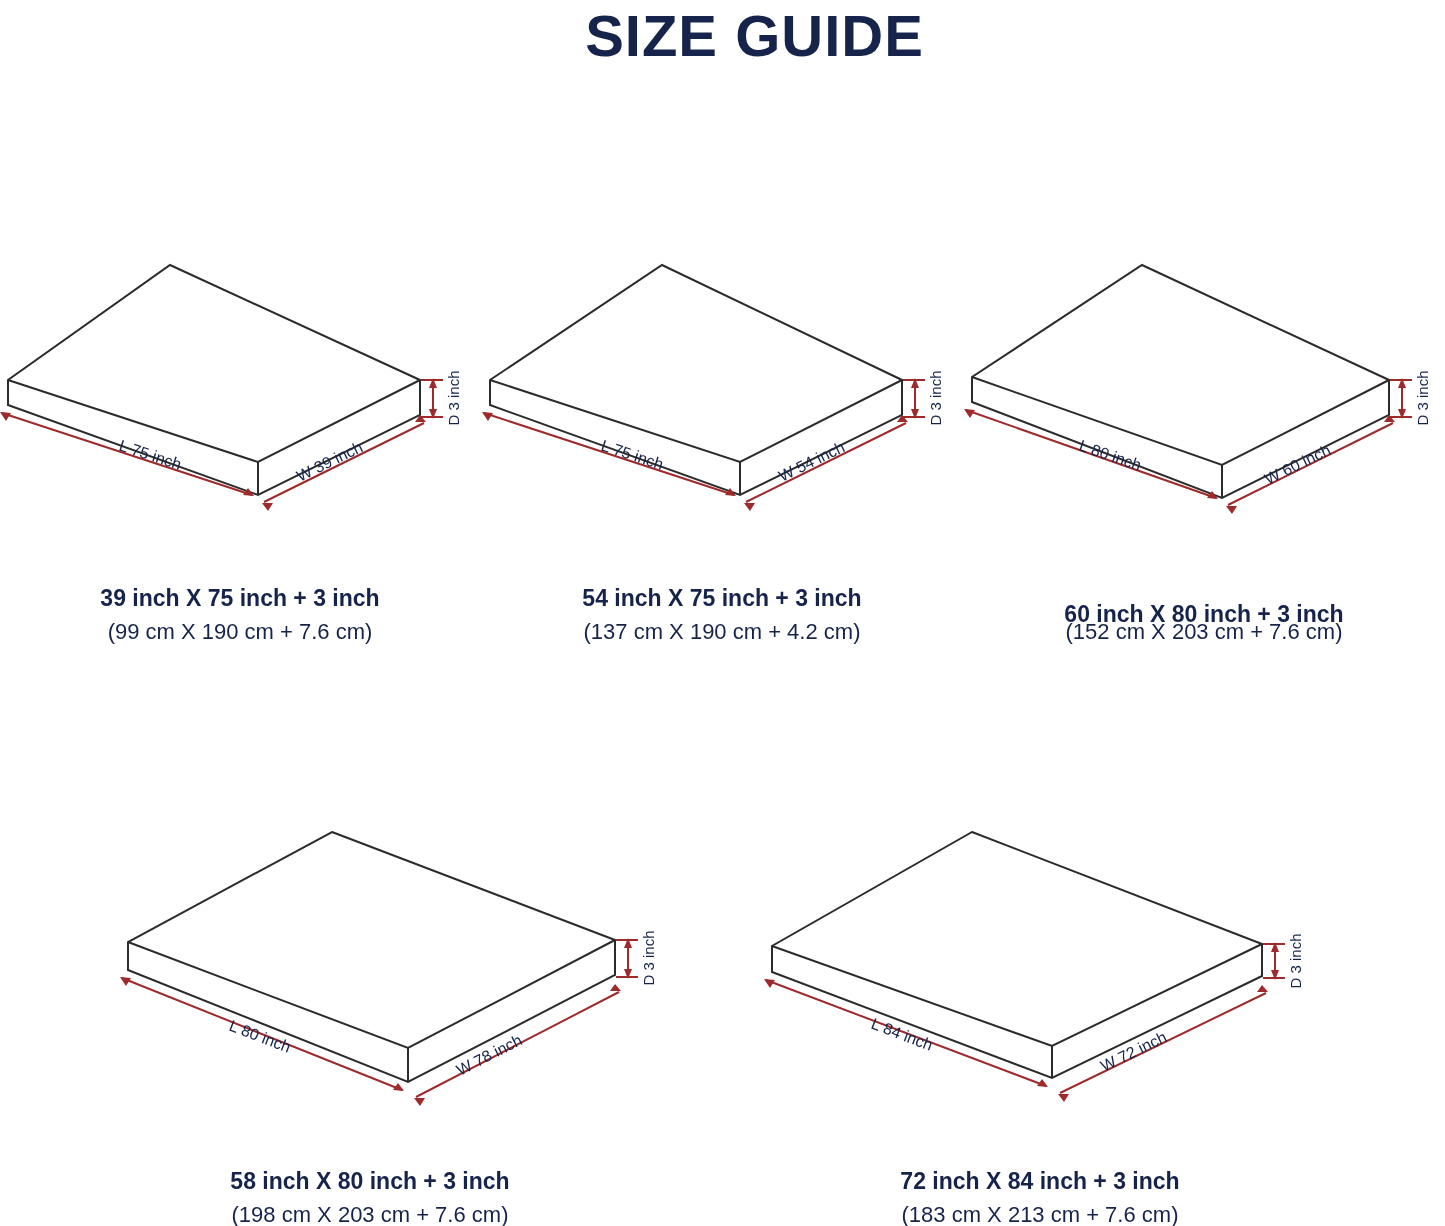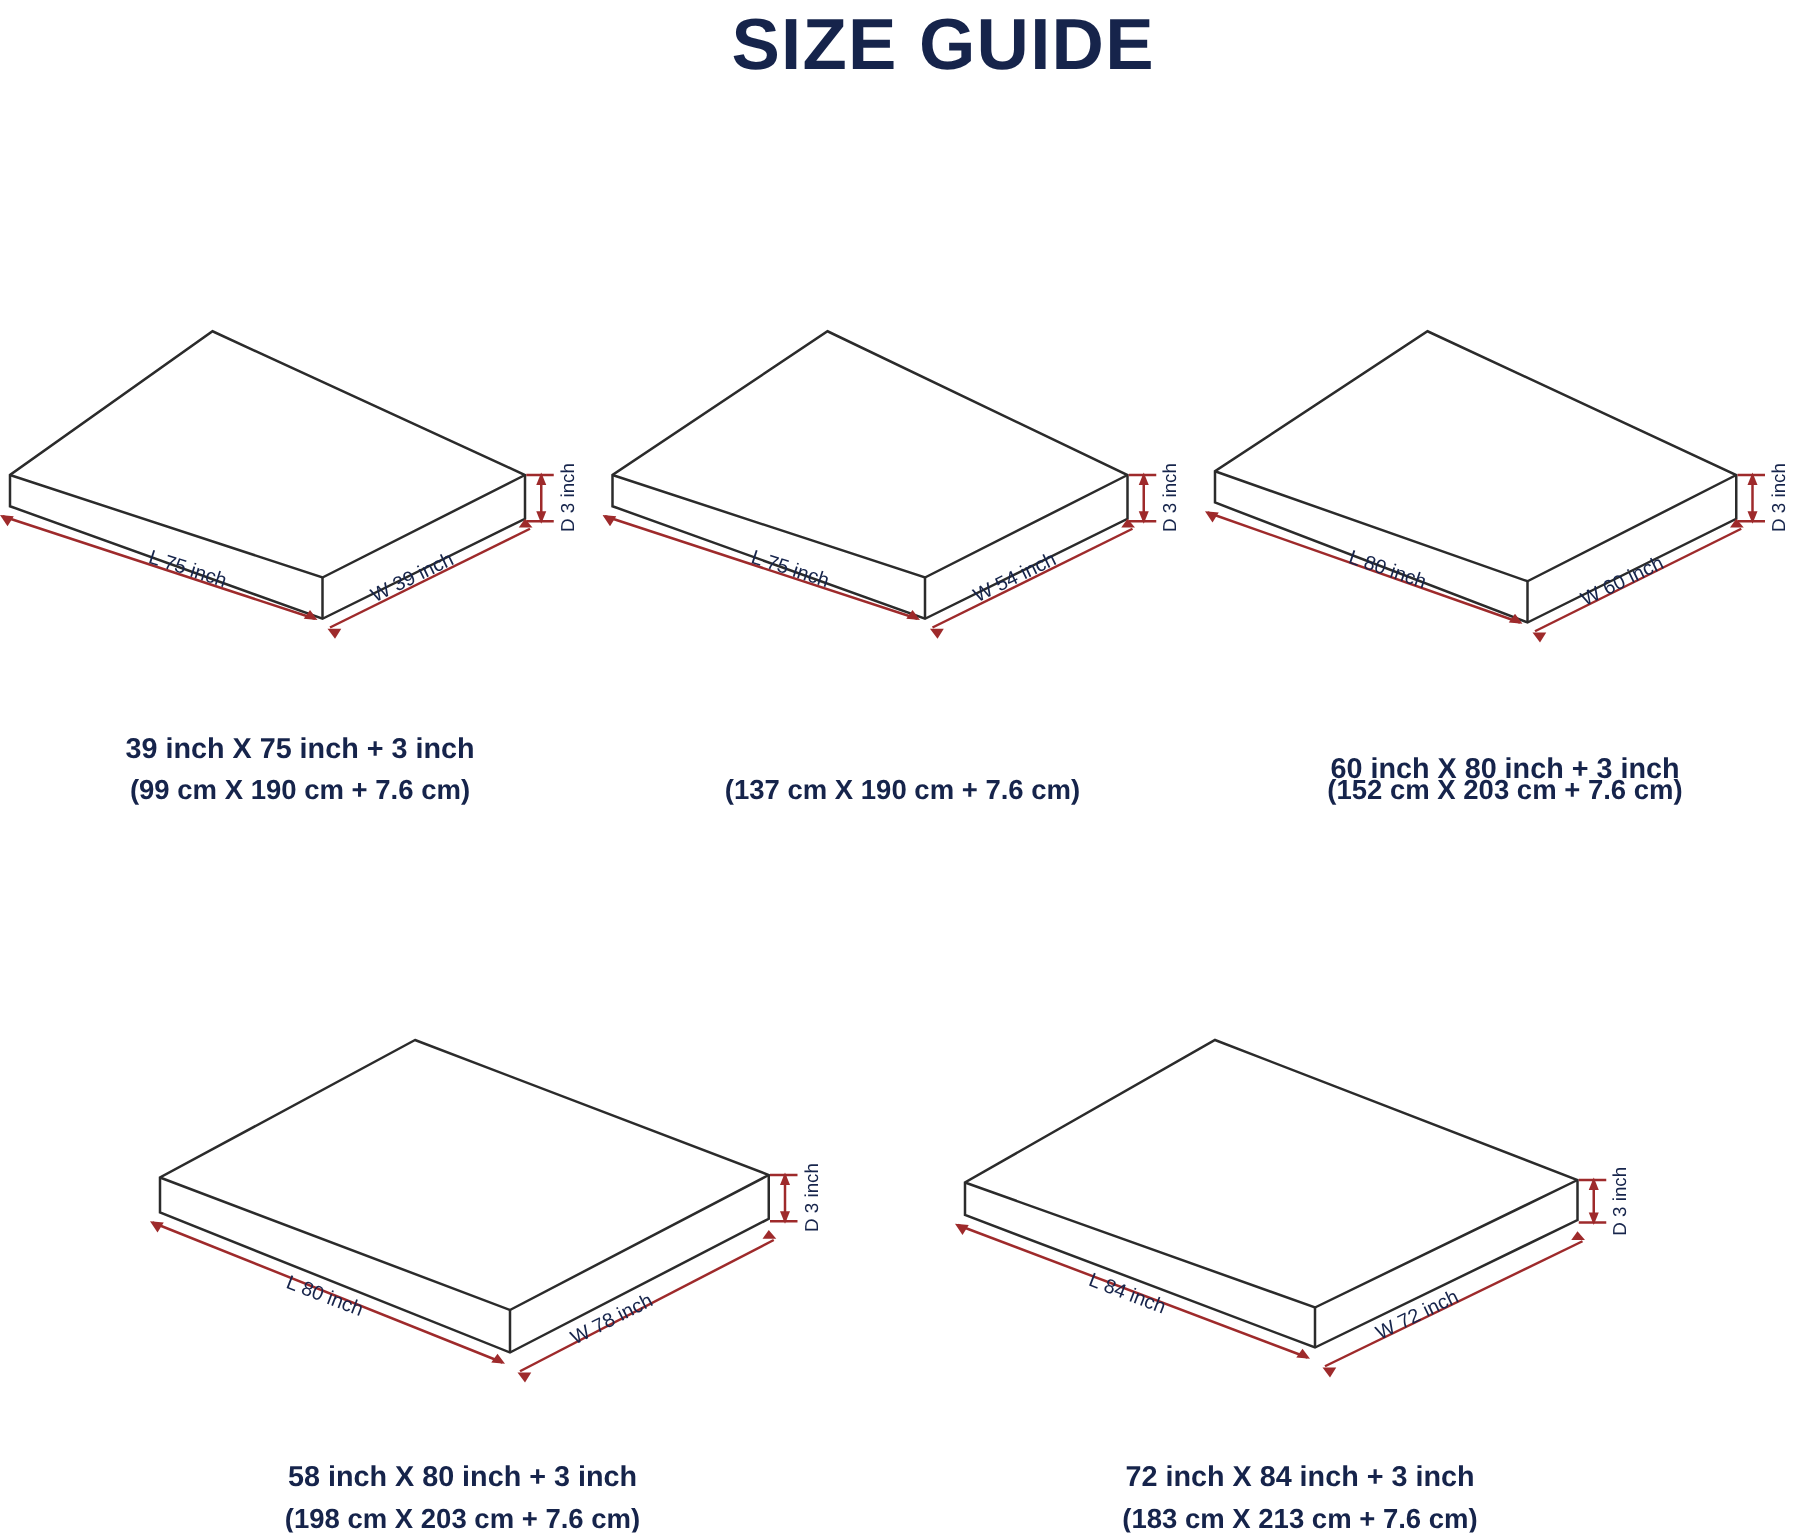--- a/index.html
+++ b/index.html
@@ -51,21 +51,21 @@
   }
   .cap1 {
     font-size: 23px;
     font-weight: bold;
     color: #16244b;
     line-height: 32px;
     white-space: nowrap;
   }
   .cap2 {
     font-size: 22px;
-    font-weight: bold;
+    font-weight: normal;
     color: #16244b;
     line-height: 32px;
     white-space: nowrap;
   }
 </style>
 </head>
 <body>
 
 <div id="title">SIZE GUIDE</div>
 
@@ -124,21 +124,22 @@
         <polygon points="254,246 243,245 248,238" fill="#9e2a2b" stroke="none"></polygon>
       </g>
       <text x="118" y="200" fill="#16244b" font-size="16" font-family="Liberation Sans, sans-serif" transform="rotate(18 118 200)">L 75 inch</text>
       <g stroke="#9e2a2b" stroke-width="2" fill="none">
         <line x1="264" y1="252" x2="424" y2="173"></line>
         <polygon points="262,253 273,253 268,261" fill="#9e2a2b" stroke="none"></polygon>
         <polygon points="426,172 415,172 420,165" fill="#9e2a2b" stroke="none"></polygon>
       </g>
       <text x="300" y="232" fill="#16244b" font-size="16" font-family="Liberation Sans, sans-serif" transform="rotate(-26 300 232)">W 54 inch</text>
     </svg>
-    <div class="caption cap2" style="top:366px;">(137 cm X 190 cm + 7.6 cm)</div>
+    <div class="caption cap1" style="top:332px;">54 inch X 75 inch + 3 inch</div>
+    <div class="caption cap2" style="top:366px;">(137 cm X 190 cm + 4.2 cm)</div>
   </div>
 
   <div class="card" style="left:964px; top:250px; width:480px; height:400px;">
     <svg width="480" height="320" viewBox="0 0 480 320">
       <polygon points="178,15 425,130 425,165 258,248 8,152 8,127" fill="#ffffff" stroke="#2b2b2b" stroke-width="2"></polygon>
       <polyline points="8,127 258,215 425,130" fill="none" stroke="#2b2b2b" stroke-width="2"></polyline>
       <line x1="258" y1="215" x2="258" y2="248" stroke="#2b2b2b" stroke-width="2"></line>
       <g stroke="#9e2a2b" stroke-width="2" fill="none">
         <line x1="438" y1="130" x2="438" y2="167"></line>
         <polygon points="438,128 434,138 442,138" fill="#9e2a2b" stroke="none"></polygon>

